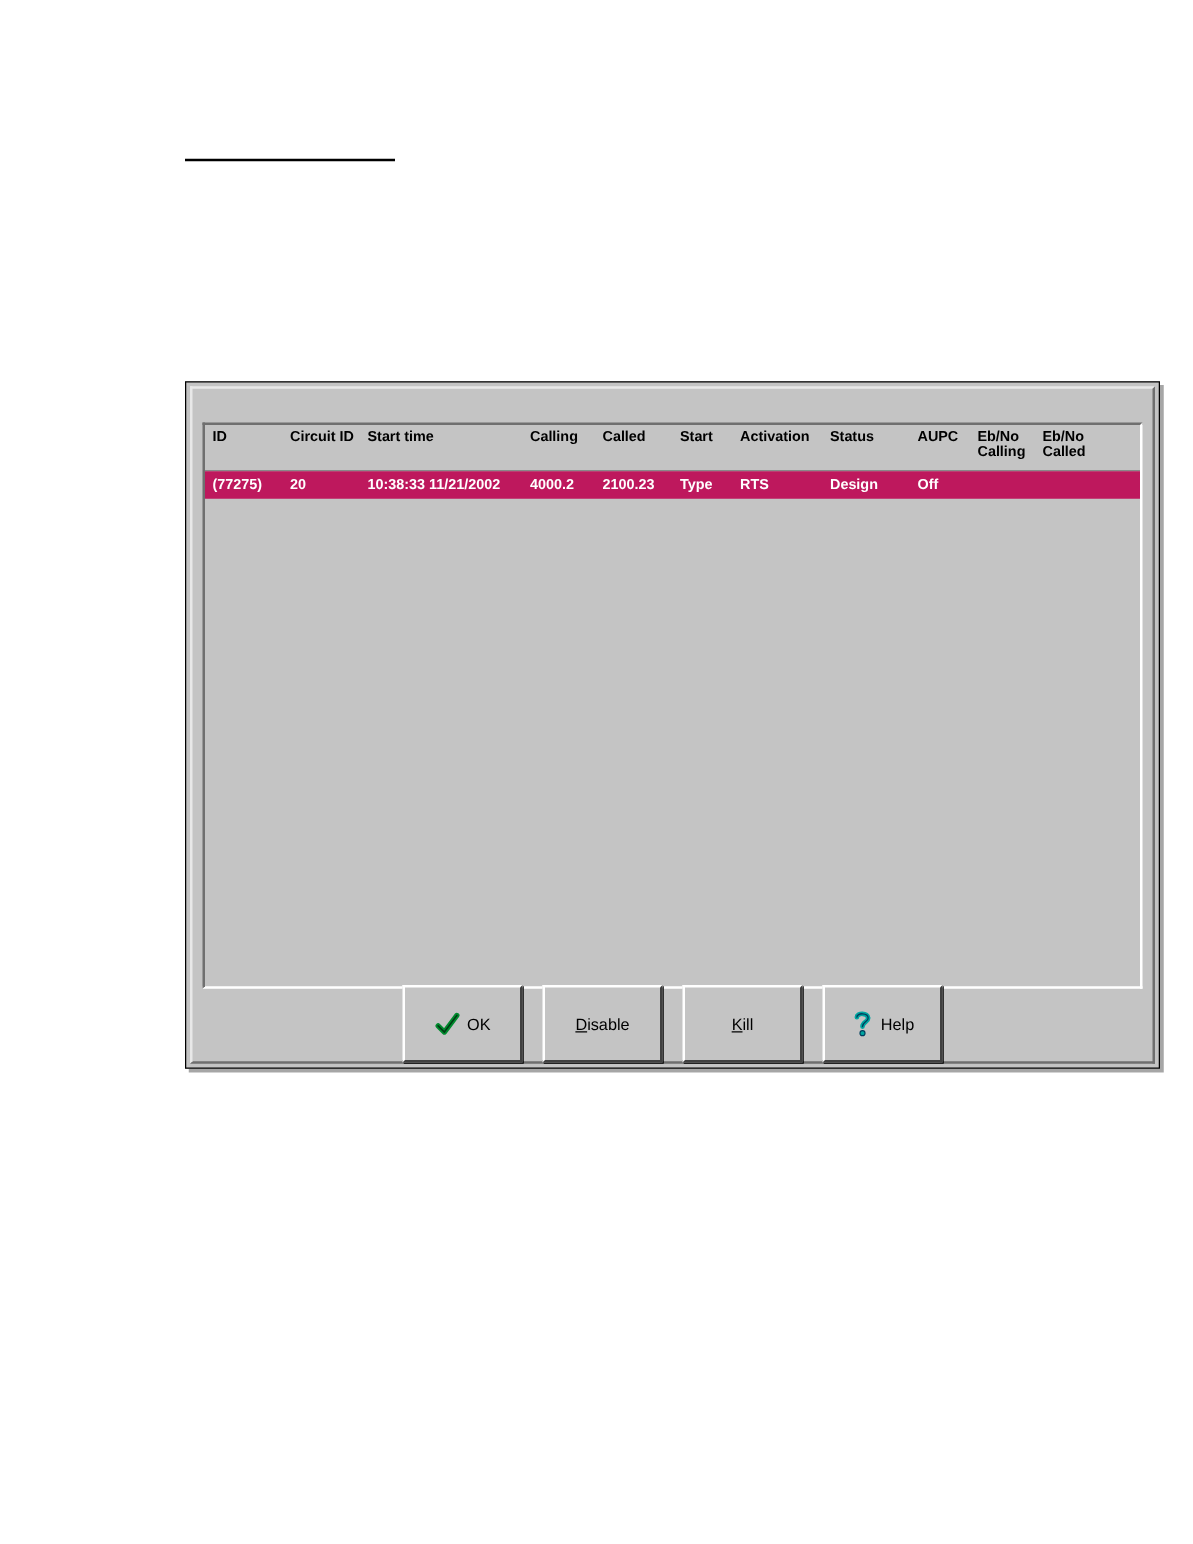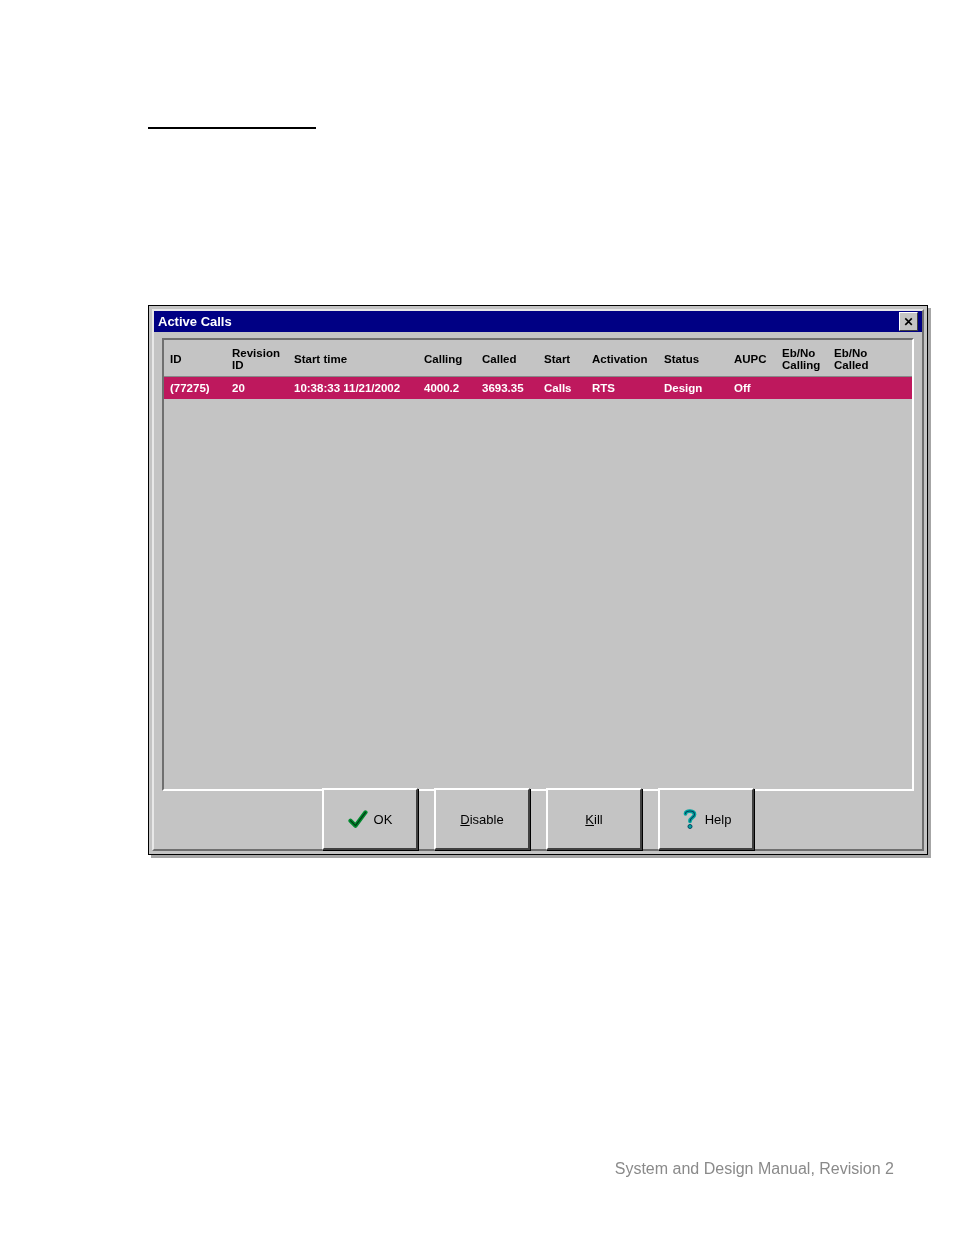--- a/index.html
+++ b/index.html
@@ -14,21 +14,21 @@
             font:bold 13px/21px Arial;padding:0 4px;justify-content:space-between}
   .title-x{width:17px;height:17px;background:#c4c4c4;
            border-top:1px solid #fff;border-left:1px solid #fff;
            border-right:1px solid #404040;border-bottom:1px solid #404040;
            display:flex;align-items:center;justify-content:center;color:#000;
            font:bold 12px Arial}
   .list{position:absolute;left:8px;right:8px;top:27px;bottom:58px;background:#c4c4c4;
         border-top:2px solid #6f6f6f;border-left:2px solid #6f6f6f;
         border-right:2px solid #fff;border-bottom:2px solid #fff}
   .list-hdr{display:flex;color:#000;font:bold 11.5px Arial;padding:4px 6px 2px;gap:0;
-            border-bottom:1px solid #888;align-items:center;min-height:30px}
+            border-bottom:1px solid #888;align-items:flex-start;min-height:30px}
   .list-row{display:flex;color:#fff;background:#be185d;font:bold 11.5px Arial;
             padding:2px 6px;align-items:center;height:18px}
   .col{flex:0 0 auto;overflow:hidden;text-overflow:ellipsis;white-space:pre-line}
   .c-id{width:62px}.c-cid{width:62px}.c-st{width:130px}.c-calling{width:58px}
   .c-called{width:62px}.c-type{width:48px}.c-act{width:72px}.c-status{width:70px}
   .c-aupc{width:48px}.c-ebc{width:52px}.c-ebd{width:52px}
   .btnrow{position:absolute;left:0;right:0;bottom:10px;height:40px;display:flex;
           justify-content:center;gap:16px;align-items:center}
   .btn{height:34px;min-width:72px;background:#c4c4c4;
        border-top:2px solid #fff;border-left:2px solid #fff;
@@ -42,50 +42,44 @@
           font:400 16px/1.3 Arial}
 </style>
 </head>
 <body>
 <div class="page">
 
 <div class="hr-top"></div>
 
 <div class="dialog">
   <div class="d-inner">
-    <div class="titlebar">
-      <span>Active Calls</span>
-      <div class="title-x">
-        <span>✕</span>
-      </div>
-    </div>
 
     <div class="list">
       <div class="list-hdr">
         <span class="col c-id">ID</span>
-        <span class="col c-cid">Revision ID</span>
+        <span class="col c-cid">Circuit ID</span>
         <span class="col c-st">Start time</span>
         <span class="col c-calling">Calling</span>
         <span class="col c-called">Called</span>
         <span class="col c-type">Start</span>
         <span class="col c-act">Activation</span>
         <span class="col c-status">Status</span>
         <span class="col c-aupc">AUPC</span>
         <span class="col c-ebc">Eb/No
 Calling</span>
         <span class="col c-ebd">Eb/No
 Called</span>
       </div>
       <div class="list-row">
         <span class="col c-id">(77275)</span>
         <span class="col c-cid">20</span>
         <span class="col c-st">10:38:33 11/21/2002</span>
         <span class="col c-calling">4000.2</span>
-        <span class="col c-called">3693.35</span>
-        <span class="col c-type">Calls</span>
+        <span class="col c-called">2100.23</span>
+        <span class="col c-type">Type</span>
         <span class="col c-act">RTS</span>
         <span class="col c-status">Design</span>
         <span class="col c-aupc">Off</span>
         <span class="col c-ebc"></span>
         <span class="col c-ebd"></span>
       </div>
     </div>
 
     <div class="btnrow">
       <div class="btn">
@@ -108,16 +102,15 @@
           <path d="M6 8 C6 3 18 3 18 9 C18 13 12 13 12 18" fill="none" stroke="#003d5c" stroke-width="1.4" stroke-linecap="round"></path>
           <circle cx="12" cy="25" r="2.7" fill="none" stroke="#003d5c" stroke-width="1.2"></circle>
         </svg>
         <span> Help</span>
       </div>
     </div>
   </div>
 </div>
 
 <div class="footer">
-  <div>System and Design Manual, Revision 2</div>
 </div>
 
 </div>
 
 </body></html>

